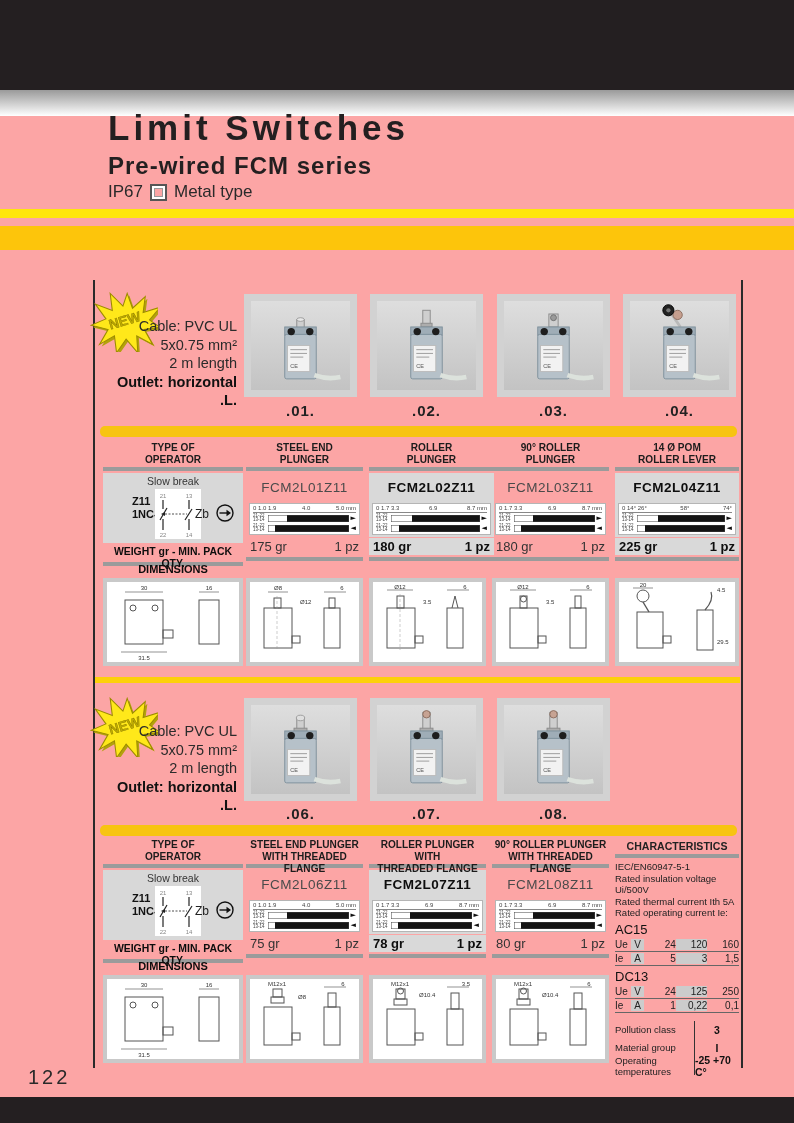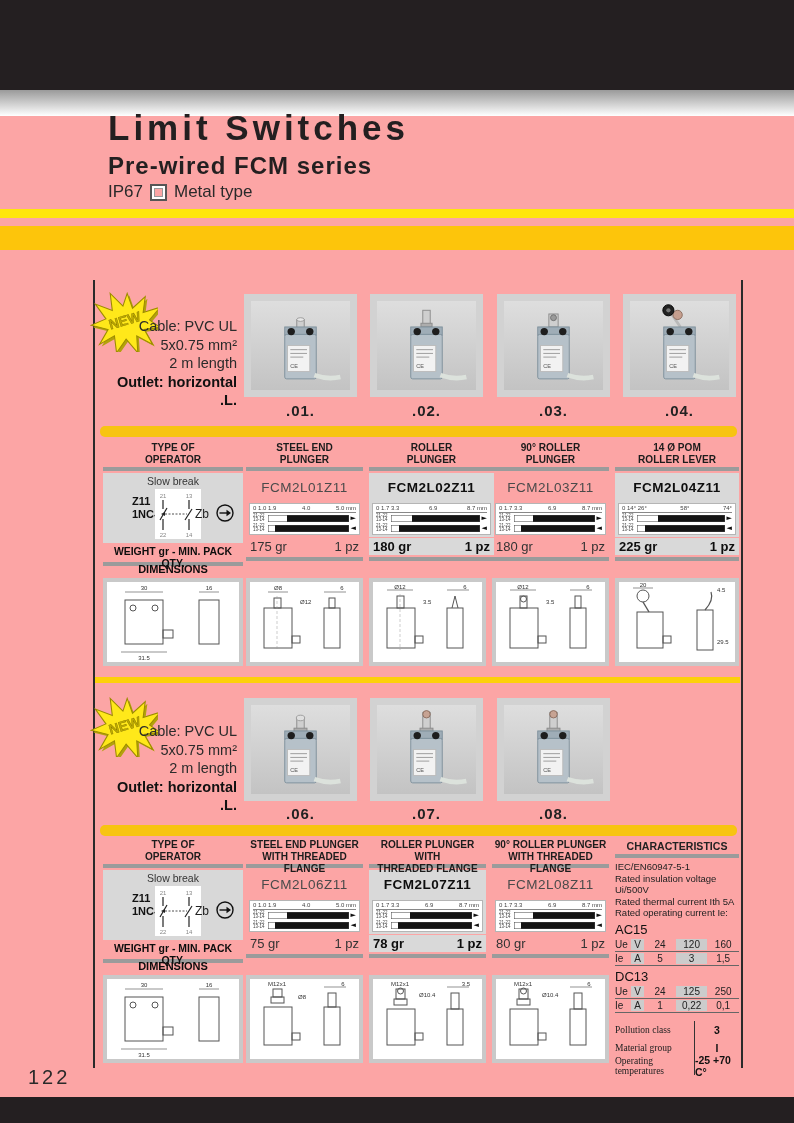--- a/index.html
+++ b/index.html
@@ -85,24 +85,24 @@
   .dimbox svg{display:block;}
 
   
   .chars{position:absolute;left:615px;top:840px;width:124px;font-size:9.5px;color:#222;}
   .chars .ctitle{text-align:center;font-weight:bold;font-size:11px;transform:scaleX(.96);}
   .chars .cline{line-height:11.5px;}
   .chars .acdc{font-size:13px;color:#111;margin:3px 0 1px;}
   .crow{display:flex;align-items:center;height:13px;font-size:10px;border-bottom:1px solid #666;}
   .crow:first-of-type{border-top:none;}
   .cl{width:20px;} .cu{width:17px;text-align:center;background:#ccc;}
-  .cv{width:40px;text-align:center;} .cv.mid{background:#ccc;}
+  .cv{width:40px;text-align:right;} .cv.mid{background:#ccc;}
   .cfoot{margin-top:8px;}
   .frow{display:flex;align-items:stretch;height:18px;font-size:9.5px;}
-  .flabel{flex:1;display:flex;align-items:center;font-family:Liberation Serif, serif;}
+  .flabel{flex:1;display:flex;align-items:center;}
   .fval{width:44px;border-left:1.5px solid #333;display:flex;align-items:center;
         justify-content:center;font-weight:bold;font-size:10.5px;color:#111;}
 
   .pagenum{position:absolute;left:28px;top:1066px;font-size:20px;letter-spacing:3px;color:#2a2a2a;}
 </style>
 </head>
 <body>
 
 <div class="page">
 

